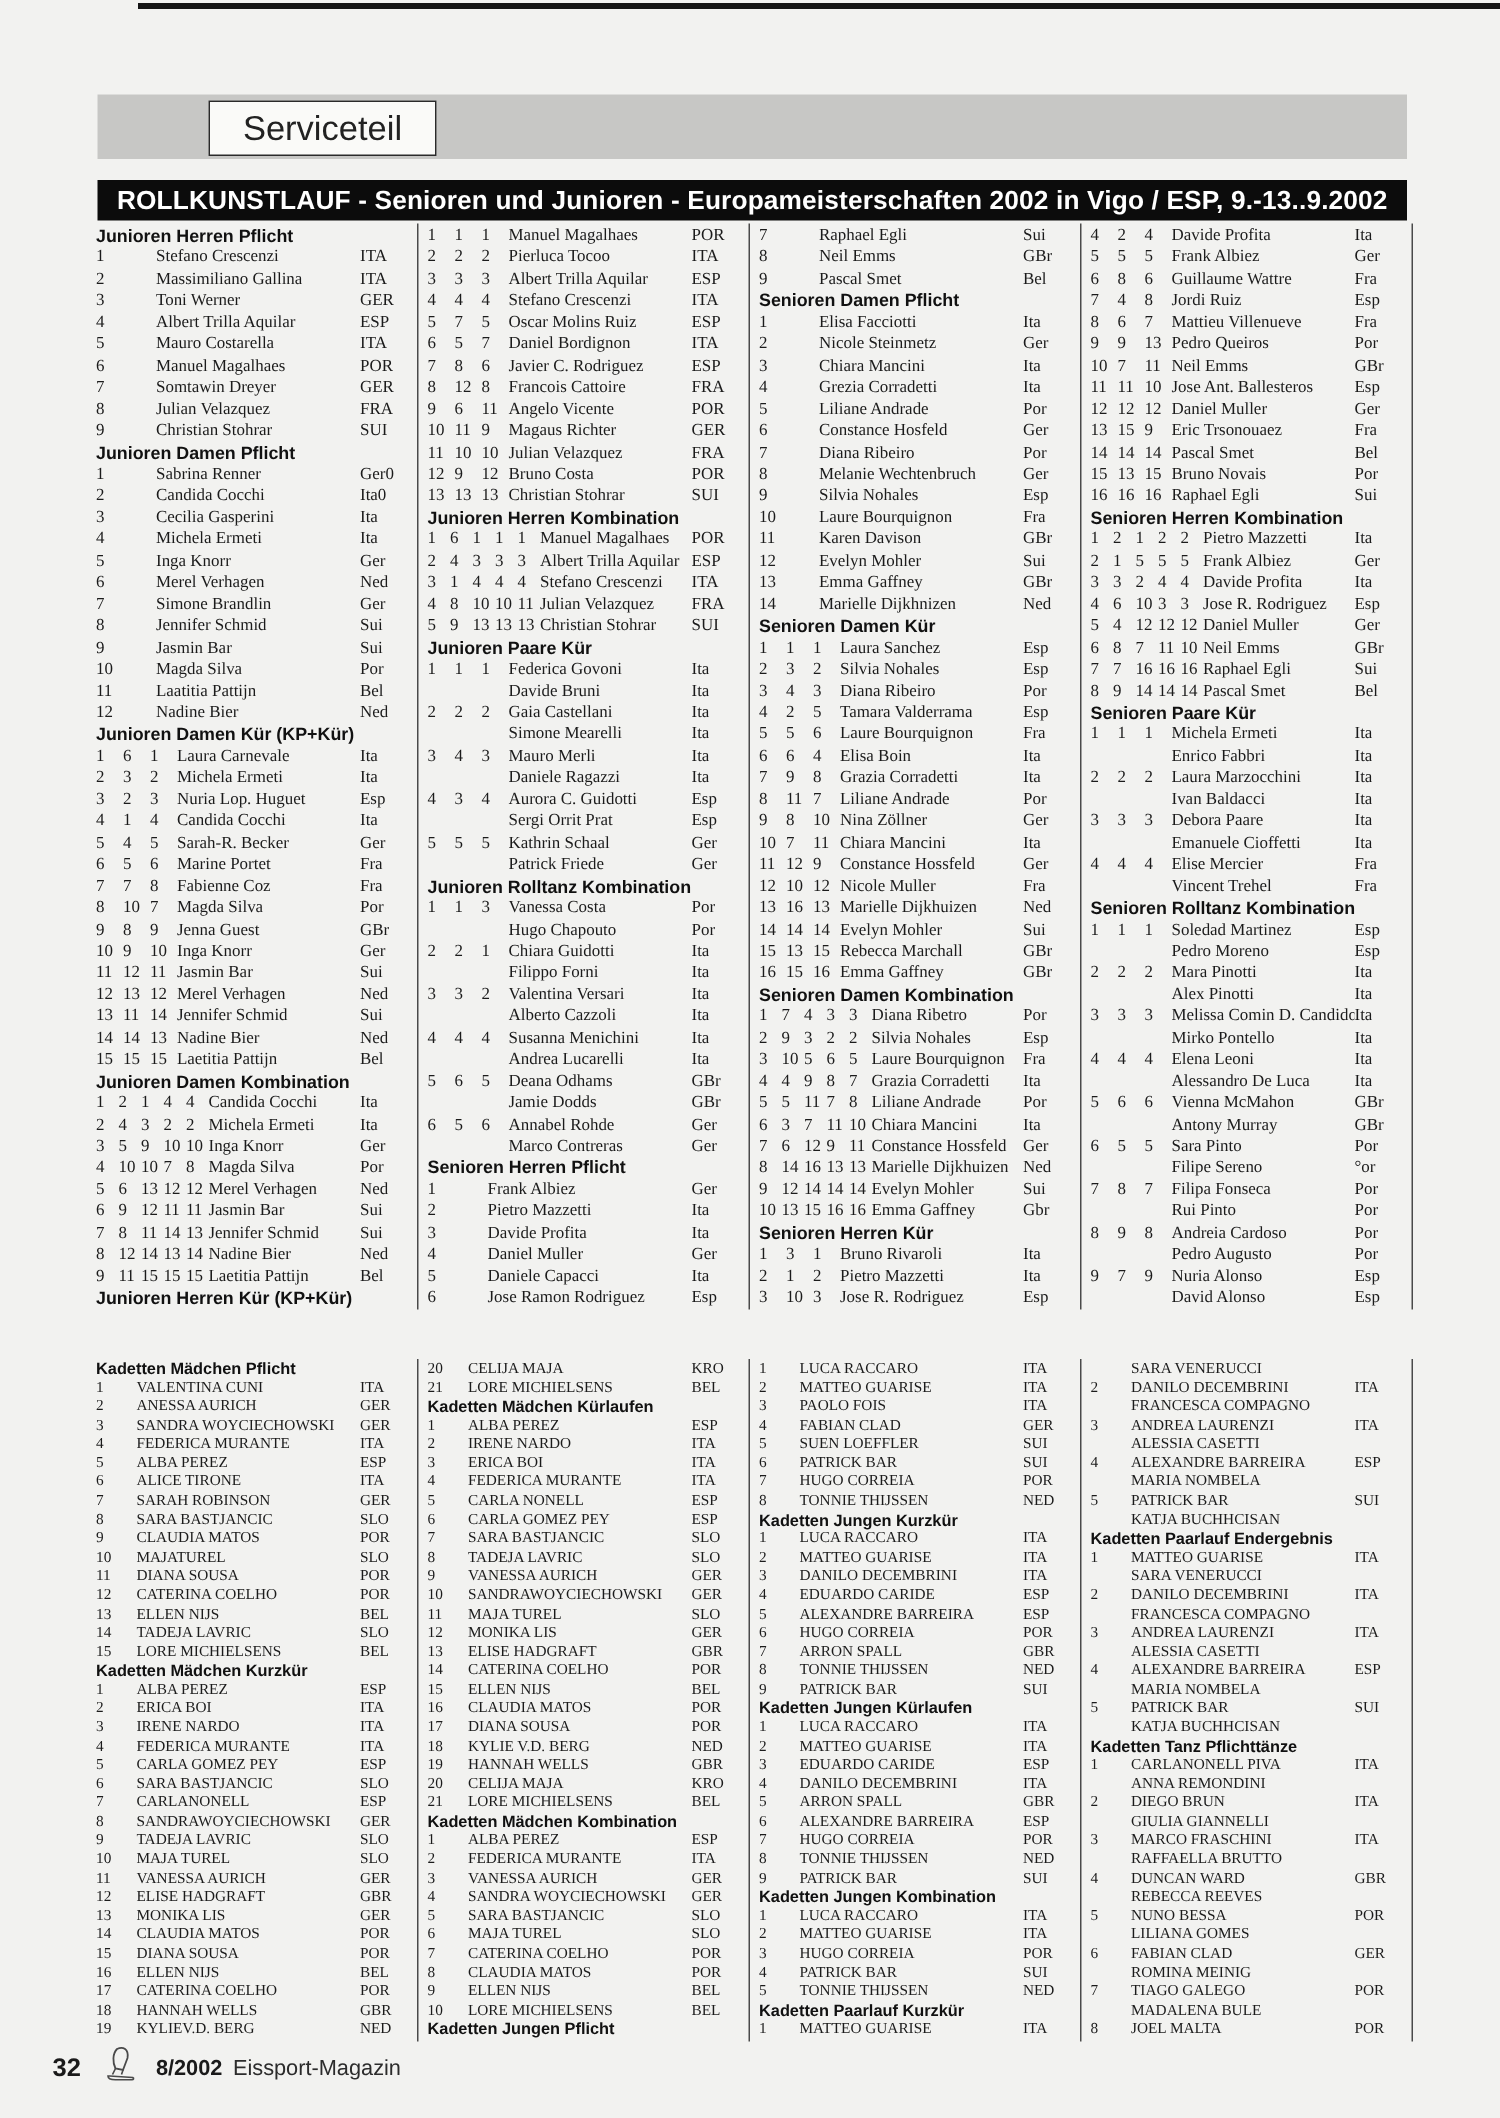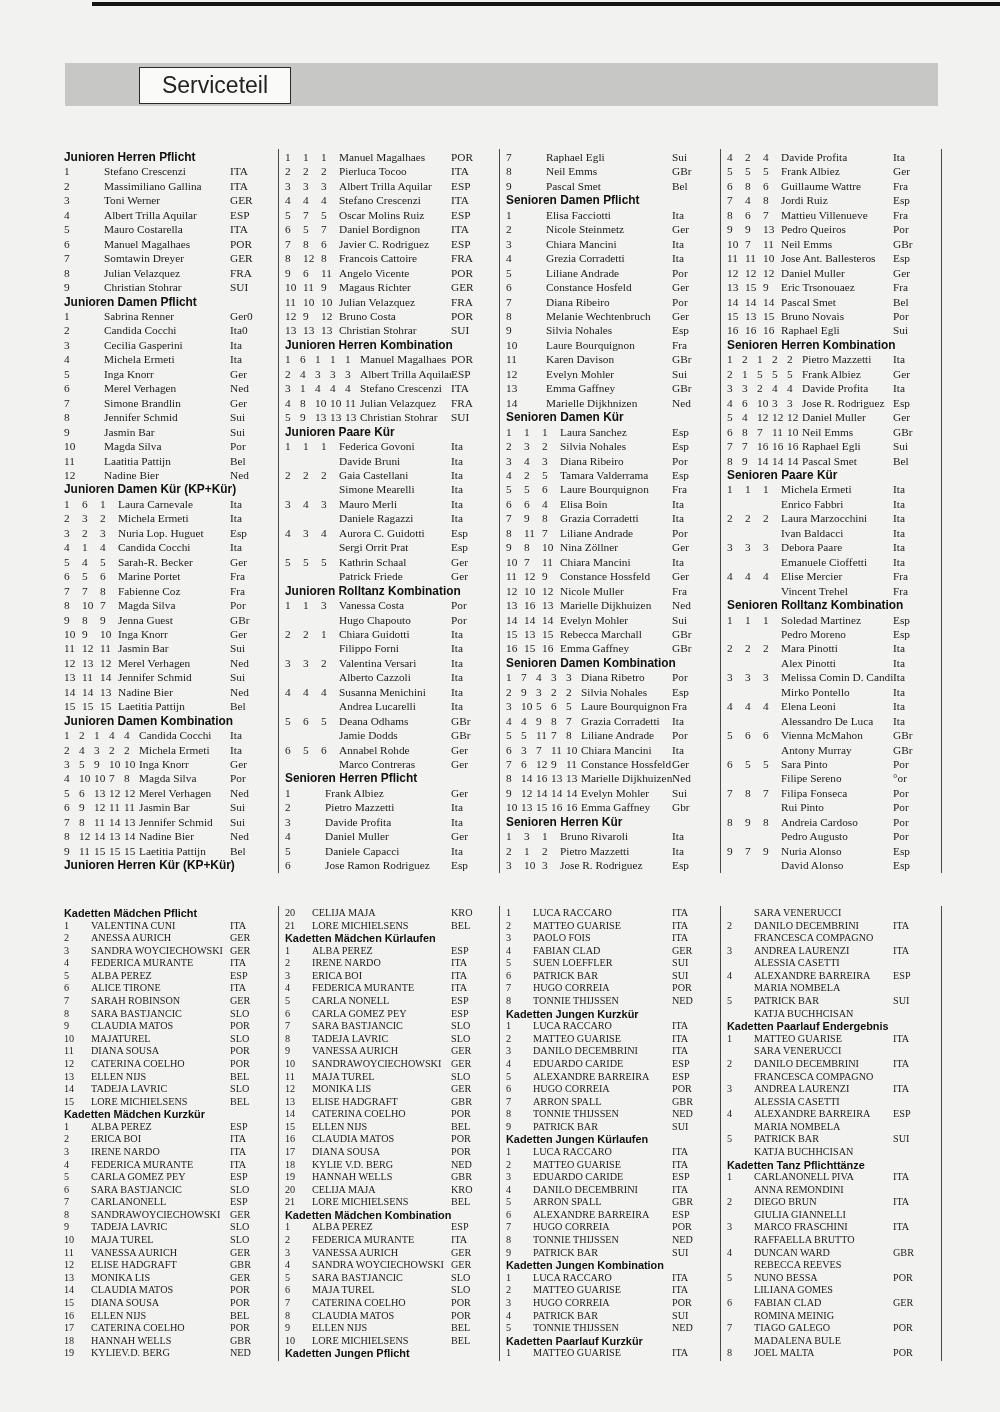--- a/index.html
+++ b/index.html
@@ -9,21 +9,21 @@
   .service-box{position:absolute;left:74px;top:4px;width:150px;height:35px;background:#fafaf8;border:1px solid #2a2a2a;display:flex;align-items:center;justify-content:center;
     font-family:"Liberation Sans",sans-serif;font-size:23px;color:#222;}
   .page-header-title{position:absolute;left:420px;top:7px;width:400px;text-align:center;font-family:"Liberation Sans",sans-serif;font-size:23px;color:#2a2a2a;}
   .bar{position:absolute;left:65px;width:873px;height:27px;background:#0c0c0c;color:#fff;font-family:"Liberation Sans",sans-serif;
     font-weight:bold;font-size:17.5px;line-height:27px;text-align:center;white-space:nowrap;letter-spacing:0.1px;}
   .bar1{top:120px;}
   .bar2{top:876px;}
   .results{position:absolute;left:58px;width:884px;display:flex;align-items:flex-start;}
   .sec1{top:149px;}
   .sec2{top:906px;}
-  .res-col{flex:1 1 0;min-width:0;padding:1px 14px 0 6px;border-right:1px solid #4a4a4a;overflow:hidden;}
+  .res-col{flex:1 1 0;min-width:0;padding:1px 4px 0 6px;border-right:1px solid #4a4a4a;overflow:hidden;}
   .sec1 .res-col{height:723px;}
   .sec2 .res-col{height:454px;}
   .res-h{font-family:"Liberation Sans",sans-serif;font-weight:bold;white-space:nowrap;color:#111;}
   .sec1 .res-h{font-size:11.9px;line-height:14.45px;}
   .sec2 .res-h{font-size:10.9px;line-height:12.58px;}
   .res-row{display:flex;white-space:nowrap;}
   .sec1 .res-row{font-size:11.3px;line-height:14.45px;}
   .sec2 .res-row{font-size:10.2px;line-height:12.58px;}
   .nums{display:inline-flex;flex:0 0 auto;}
   .num{display:inline-block;flex:0 0 auto;}
@@ -40,20 +40,21 @@
 
 <div class="page">
   <div class="top-rule"></div>
 
   <div class="masthead">
     <div class="service-box">
       <span>Serviceteil</span>
     </div>
   </div>
 
+  <div class="bar bar1">ROLLKUNSTLAUF - Senioren und Junioren - Europameisterschaften 2002  in Vigo / ESP, 9.-13..9.2002</div>
   <div class="results sec1">
       <div class="res-col">
         <div class="res-h">Junioren Herren Pflicht</div>
         <div class="res-row">
           <span class="nums" style="width: 40px;">
             <span class="num">1</span>
           </span>
           <span class="nm">Stefano Crescenzi</span>
           <span class="cc">ITA</span>
         </div>
@@ -2522,13 +2523,25 @@
         <div class="res-row">
           <span class="nums" style="width: 27px;">
             <span class="num">8</span>
           </span>
           <span class="nm">JOEL MALTA</span>
           <span class="cc">POR</span>
         </div>
       </div>
     </div>
 
+  <div class="footer">
+    <span class="pn">32</span>
+    <span class="logo">
+      <svg width="26" height="26" viewBox="0 0 26 26">
+        <path d="M10 3 C14 1, 18 3, 17 9 L14 17 L9 16 C7 12, 7 6, 10 3 Z" fill="none" stroke="#4a4a4a" stroke-width="1.2"></path>
+        <path d="M9 16 L7 20 M14 17 L13 20" stroke="#4a4a4a" stroke-width="1.1" fill="none"></path>
+        <path d="M4 21 C4 23, 6 23.5, 9 23.5 L20 23.5 C21 23.5, 21.5 22.5, 20.5 22 L5 21 Z" fill="none" stroke="#4a4a4a" stroke-width="1.1"></path>
+      </svg>
+    </span>
+    <span class="issue">8/2002</span>
+    <span class="mag">Eissport-Magazin</span>
+  </div>
 </div>
 
 </body></html>

